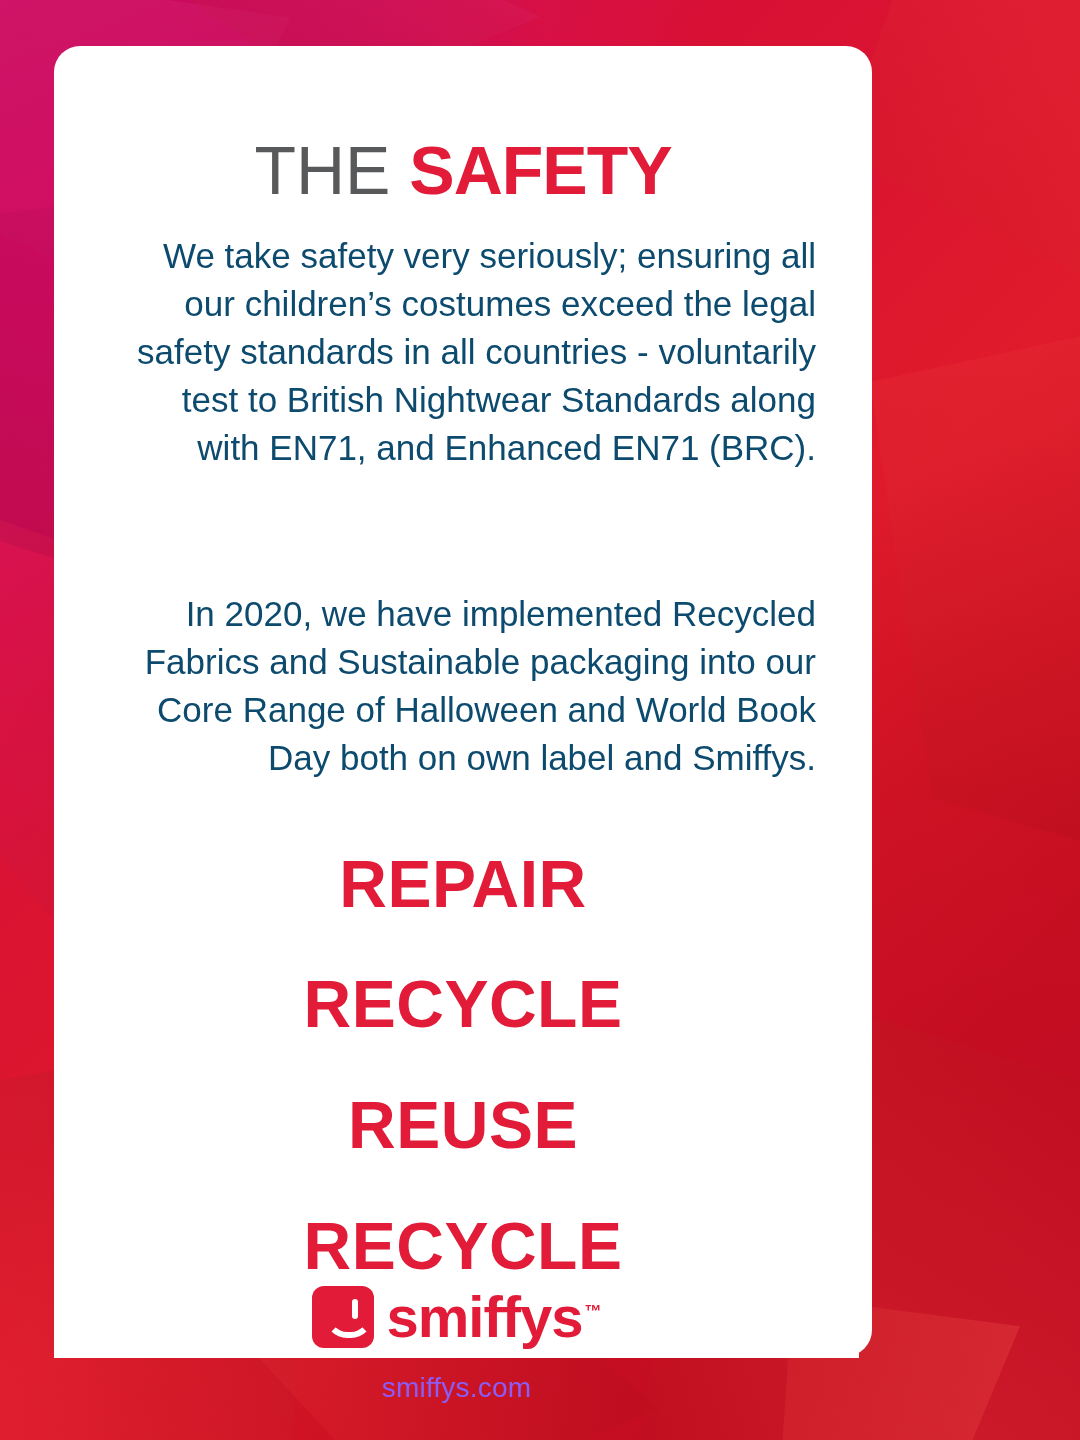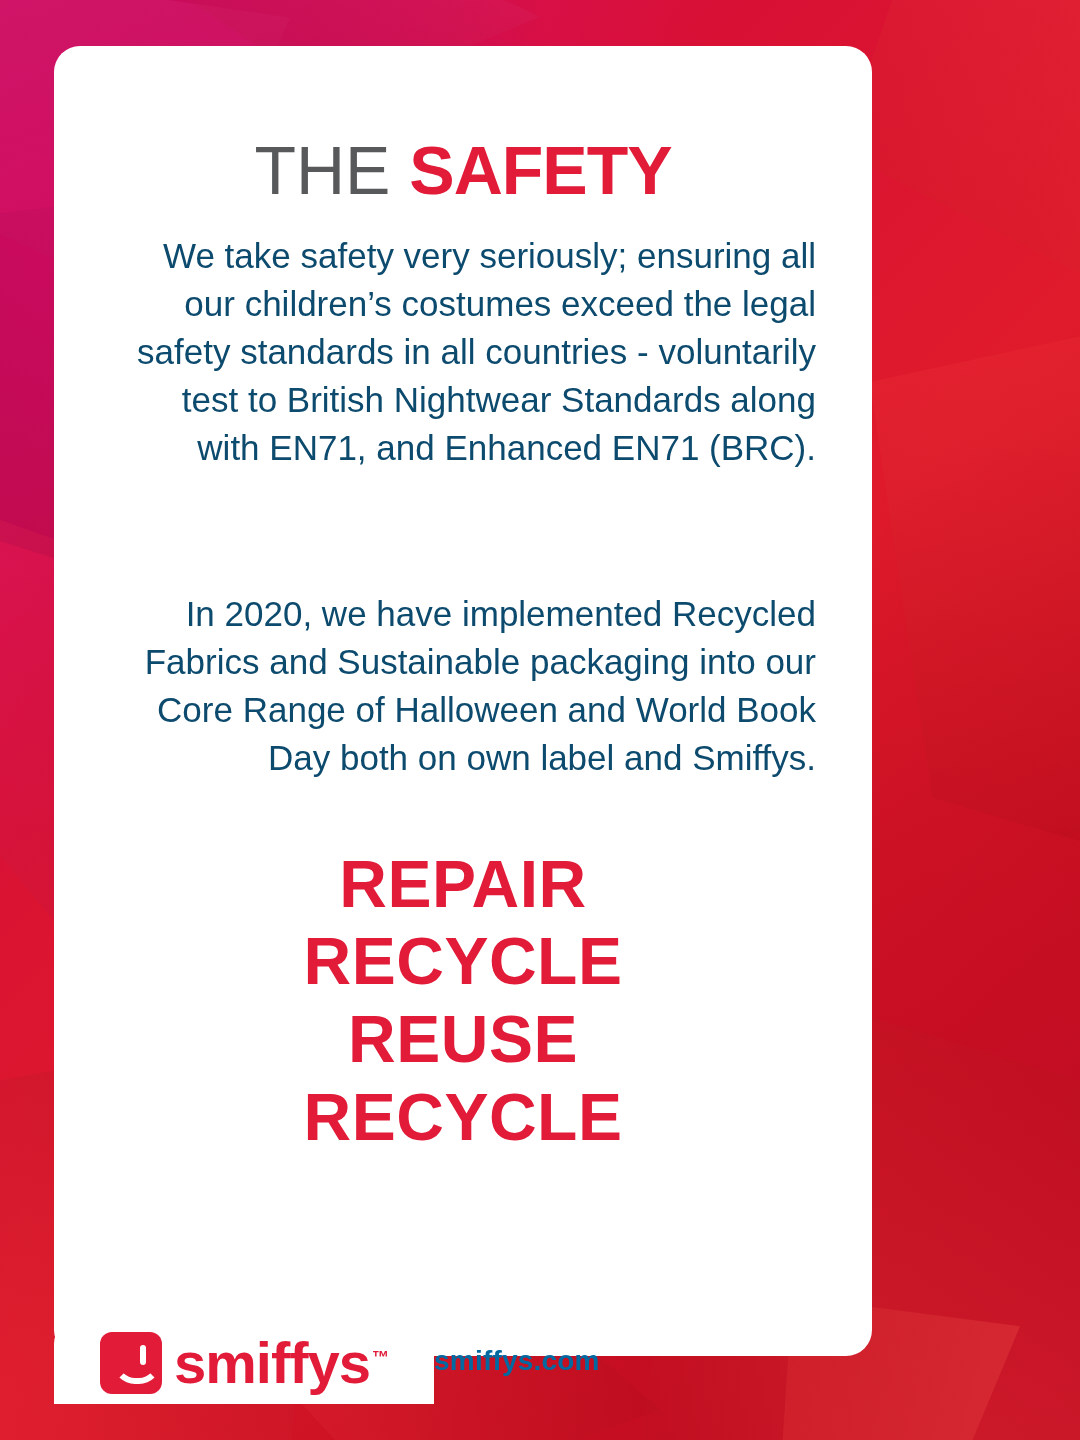--- a/index.html
+++ b/index.html
@@ -108,30 +108,30 @@
 
   .slogan {
     margin-top: 64px;
   }
   .slogan div {
     font-size: 66px;
     line-height: 1.18;
     font-weight: 700;
     color: #e11b38;
     letter-spacing: 0.5px;
+    margin-top: 43px;
   }
 
   .logo-wrap {
     position: absolute;
     left: 0;
     right: 13px;
     bottom: -48px;
     display: flex;
-    flex-direction: row;
-    align-items: center;
+    flex-direction: column;
   }
   .logo-tab {
     background: #ffffff;
     border-radius: 26px 26px 0 0;
     padding: 14px 46px 10px 46px;
     display: flex;
     align-items: center;
     justify-content: center;
     gap: 12px;
   }
@@ -175,23 +175,24 @@
     position: relative;
   }
   .logo-tm {
     font-size: 17px;
     font-weight: 700;
     color: #e11b38;
     vertical-align: super;
     margin-left: 2px;
   }
   .site-url {
+    margin-top: 14px;
     font-size: 28px;
-    font-weight: 700;
-    color: #0369a1;
+    font-weight: 400;
+    color: #8b5cf6;
     letter-spacing: 0.2px;
   }
 </style>
 </head>
 <body>
 
 <div class="poster">
 
   <div class="facets">
     <div class="facet f1"></div>

